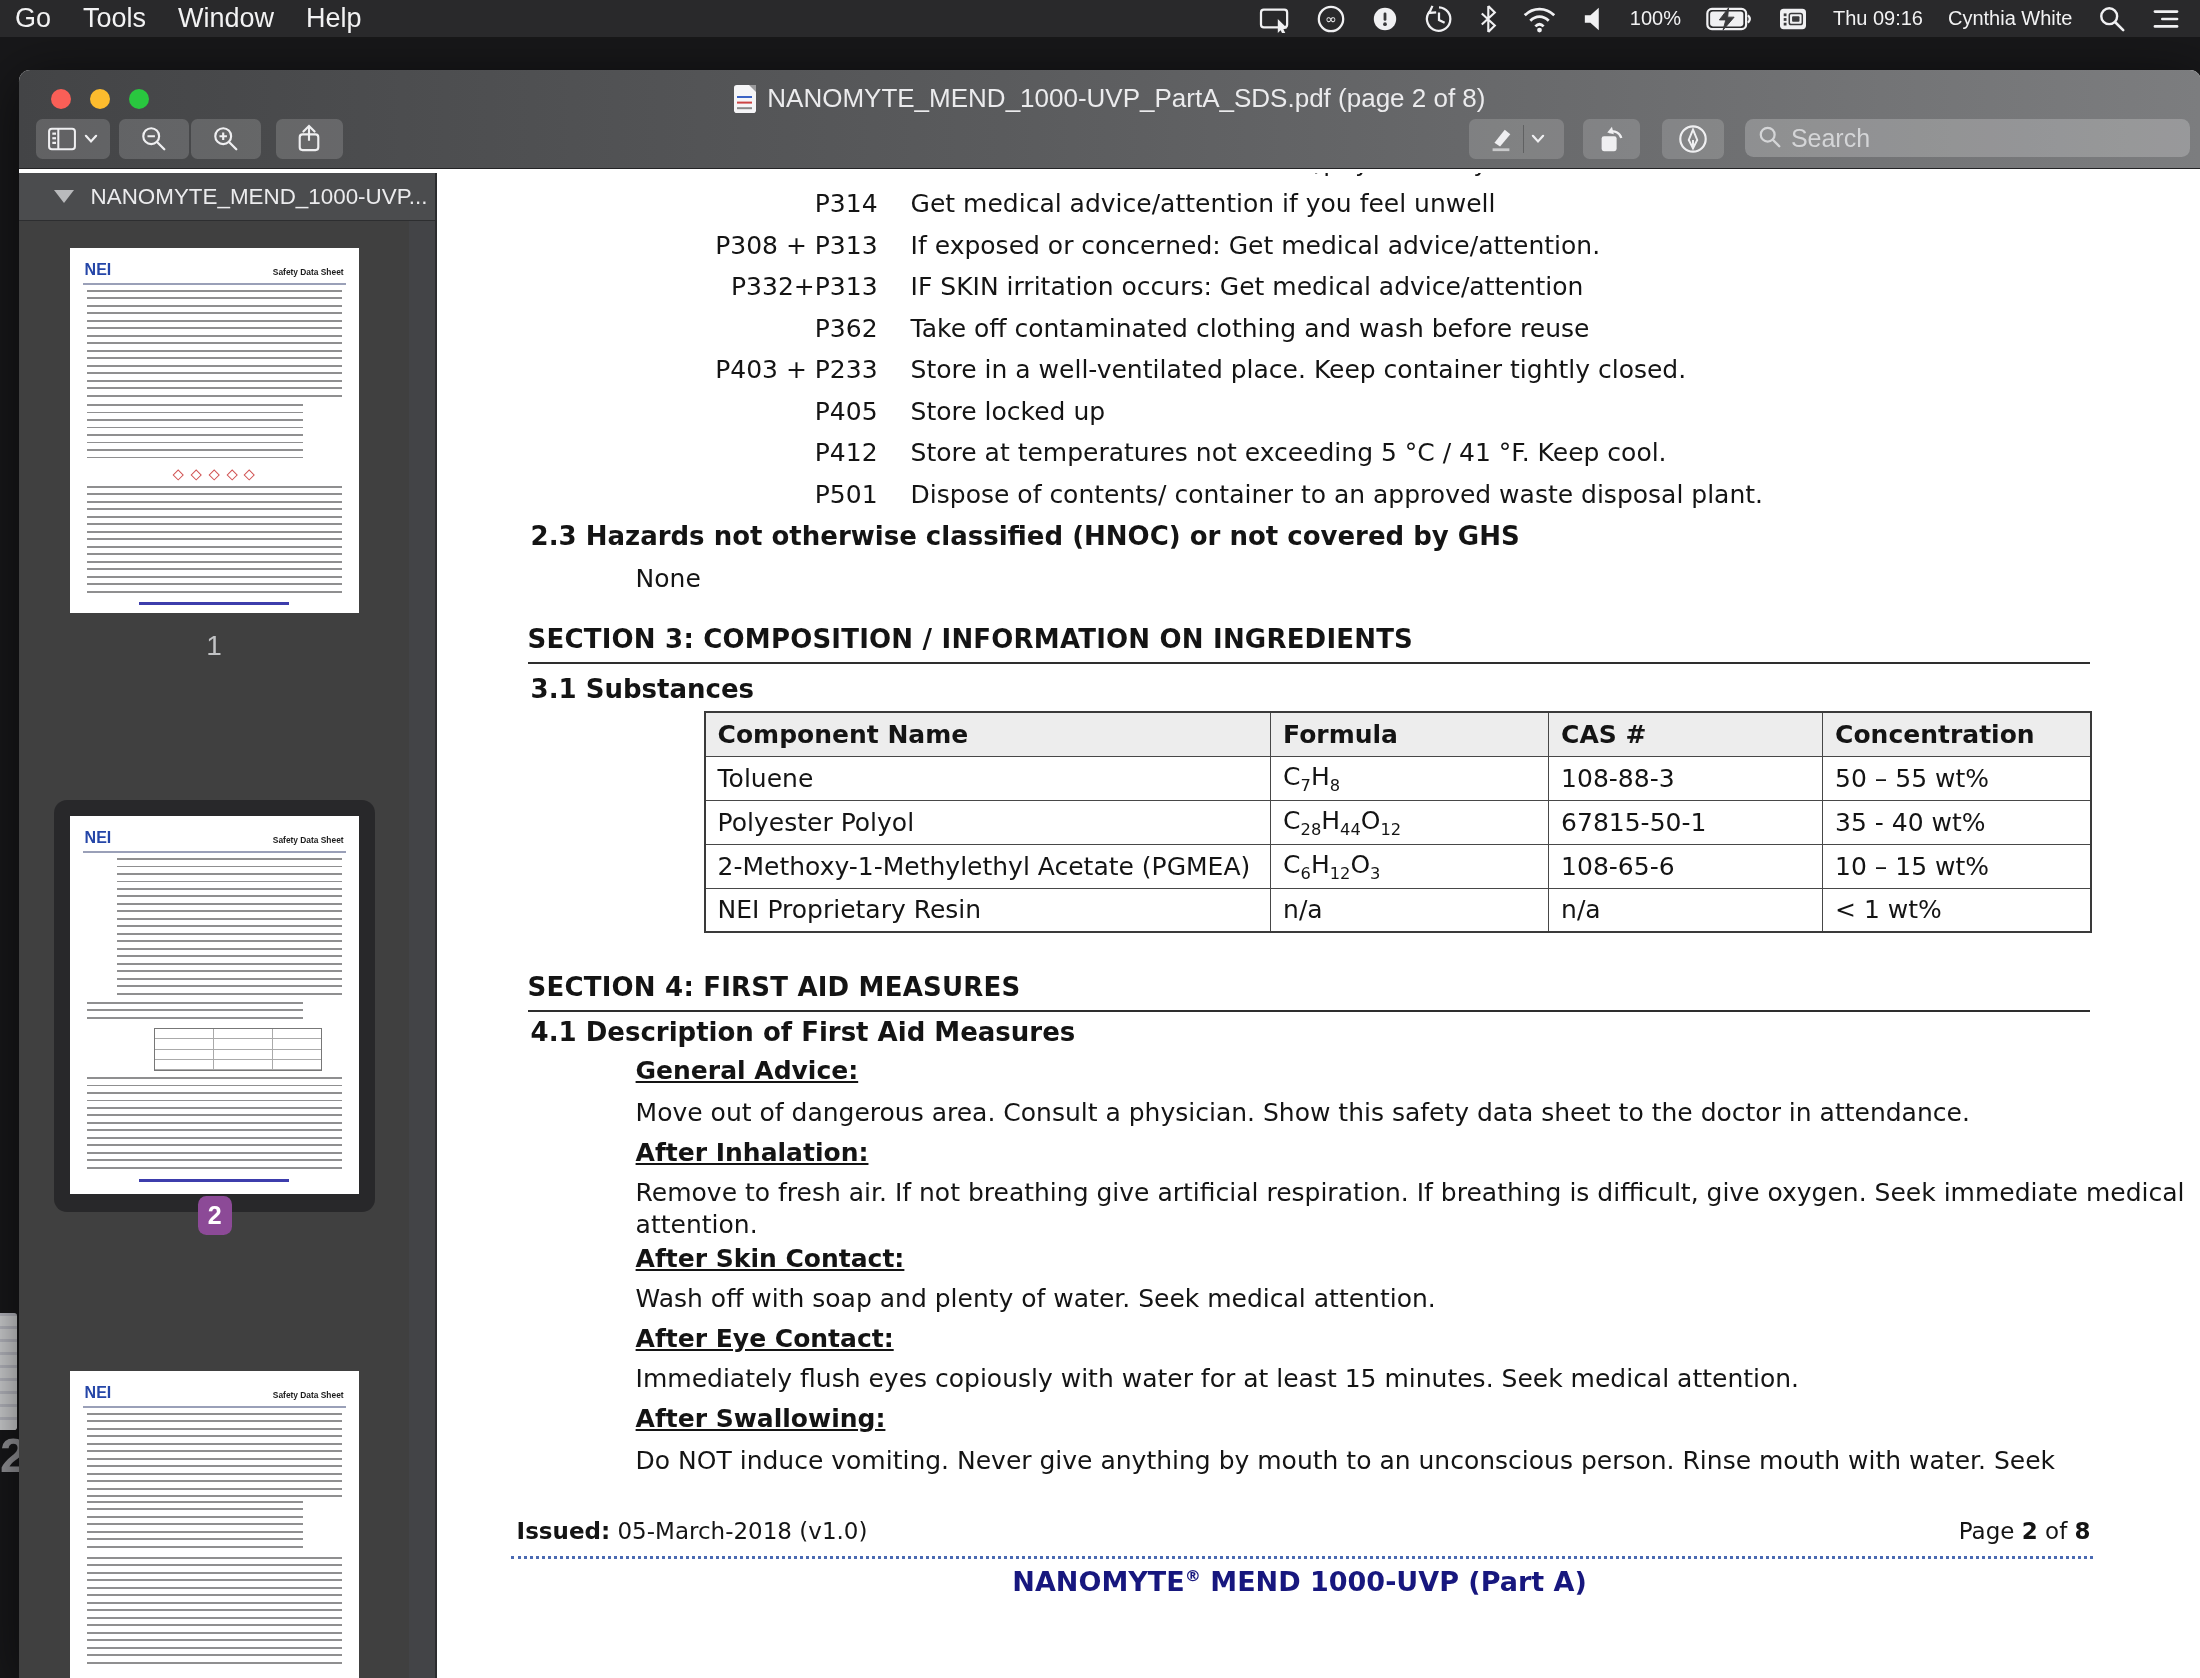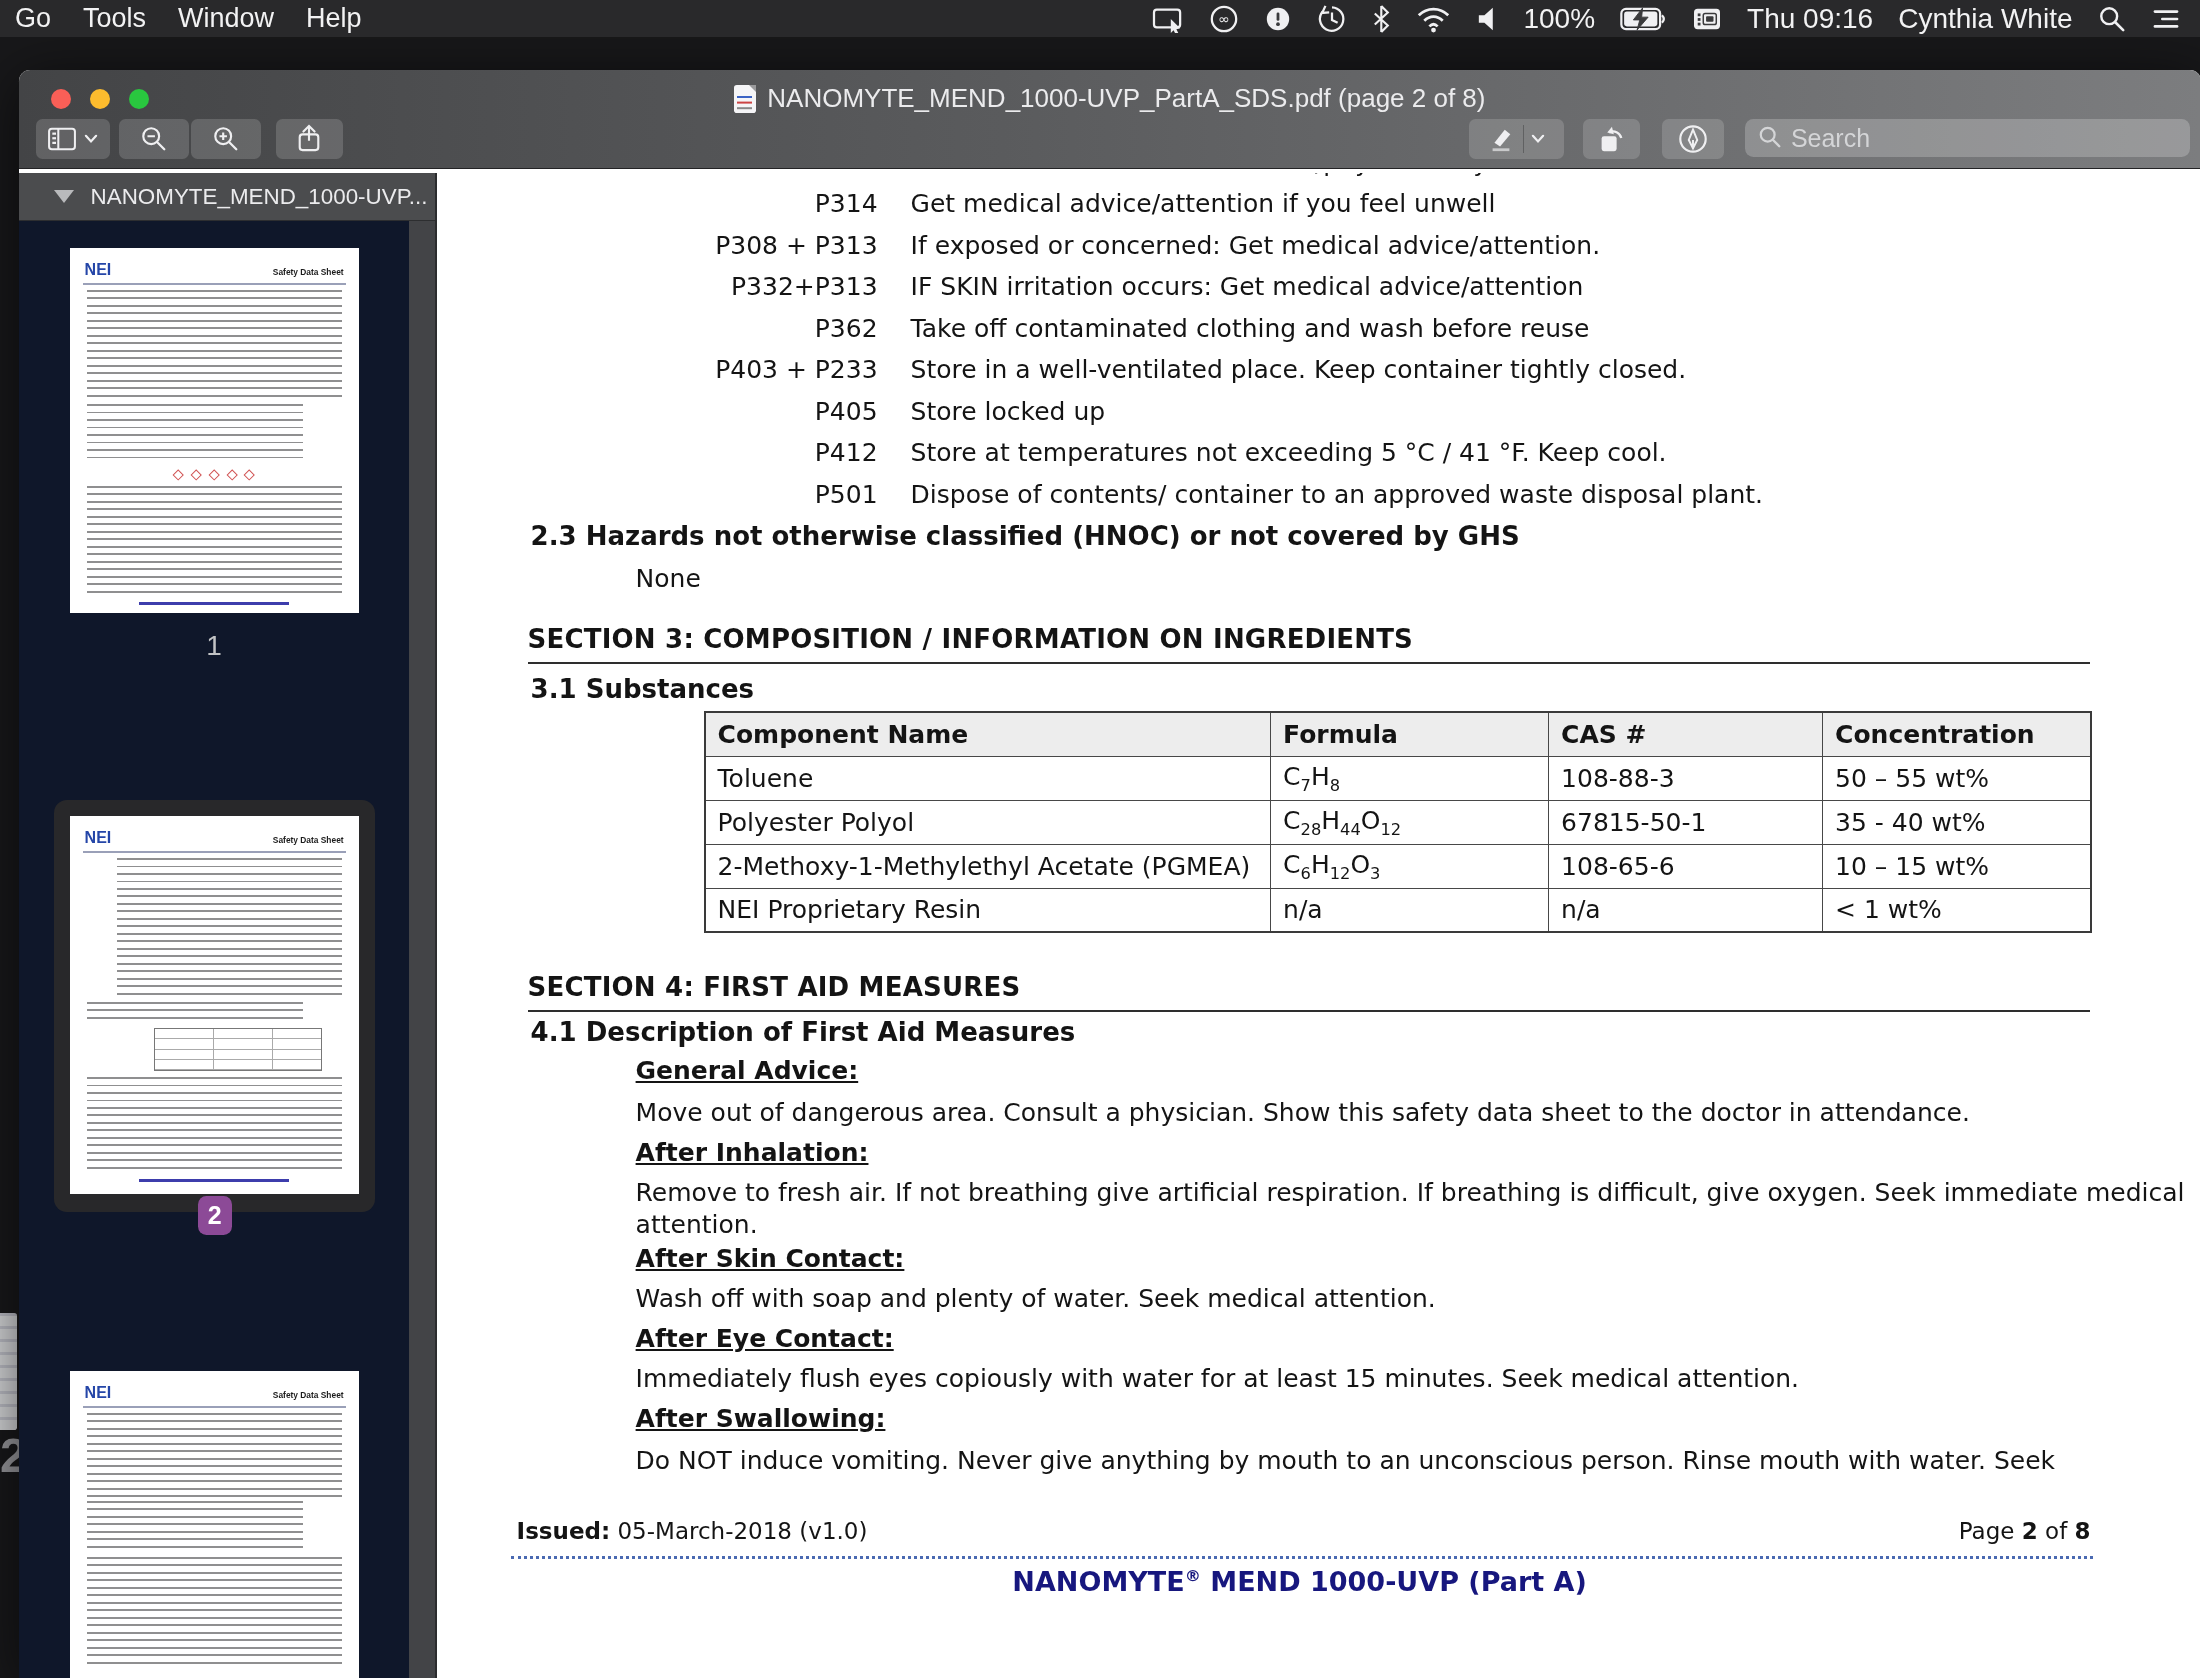--- a/index.html
+++ b/index.html
@@ -9,21 +9,21 @@
 
   
   .menubar { position:absolute; left:0; top:0; width:2201px; height:37px;
              background:#29292b; display:flex; align-items:center; color:#f2f2f3;
              font-size:27px; z-index:50; }
   .menubar .menus { display:flex; gap:32px; padding-left:15px; }
   .menubar .menu-item { cursor:default; }
   .menubar .status { margin-left:auto; display:flex; align-items:center; gap:25px; padding-right:20.5px; }
   .micon { display:flex; align-items:center; }
   .micon svg { display:block; }
-  .mtext { font-size:28px; }
+  .mtext { font-size:20px; }
 
   
   .bg-palette { position:absolute; left:0; top:1313px; width:17px; height:117px;
     background:#d2d3d5; border-radius:0 2.8px 2.8px 0;
     background-image:repeating-linear-gradient(to bottom,#b9bac2 0 2.8px,transparent 2.8px 13px); }
   .bg-edge-label { position:absolute; left:0; top:1428px; width:43px; overflow:hidden;
     color:#96969a; font-size:48px; font-weight:bold; }
 
   
   .window { position:absolute; left:18.6px; top:70px; width:2182px; height:1608px;
@@ -49,21 +49,21 @@
           border-radius:6.5px; display:flex; align-items:center; justify-content:center; }
   .tbtn svg { display:block; }
   .split-sep { width:0.9px; height:70%; background:rgba(0,0,0,.25); }
   .searchfield { position:absolute; top:49px; left:1726px; width:445px; height:38px;
           background:rgba(255,255,255,.22); border-radius:8.4px; display:flex;
           align-items:center; gap:9.3px; padding:0 13px; }
   .searchfield .ph { color:#d4d5d7; font-size:25px; }
 
   
   .sidebar { position:absolute; left:0; top:103px; width:416px; height:1506px;
-             background:#0f172a; }
+             background:#404040; }
   .sb-scrollband { position:absolute; right:0; top:48px; width:26px; height:1457px; background:#434447; }
   .sb-header { position:absolute; left:0; top:0; width:416px; height:48px; background:#4b4c4e;
                border-bottom:0.9px solid #2d2e30; display:flex; align-items:center; gap:17px;
                padding-left:35px; color:#ebebed; font-size:22.4px; }
   .sb-header .tri { width:0; height:0; border-left:10.3px solid transparent;
        border-right:10.3px solid transparent; border-top:13px solid #b9babc; }
   .thumb { position:absolute; left:51px; width:289px; background:#ffffff; overflow:hidden; }
   .t-head { display:flex; justify-content:space-between; align-items:baseline; padding:13px 15px 1.9px 15px; }
   .t-brand { color:#2546a8; font-weight:bold; font-size:16px; }
   .t-sheet { color:#1c1c1c; font-weight:bold; font-size:8.4px; }

